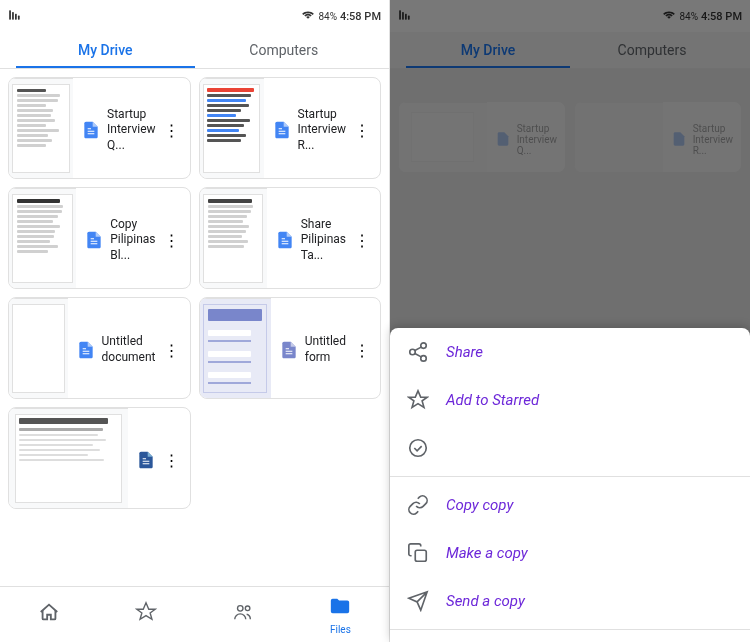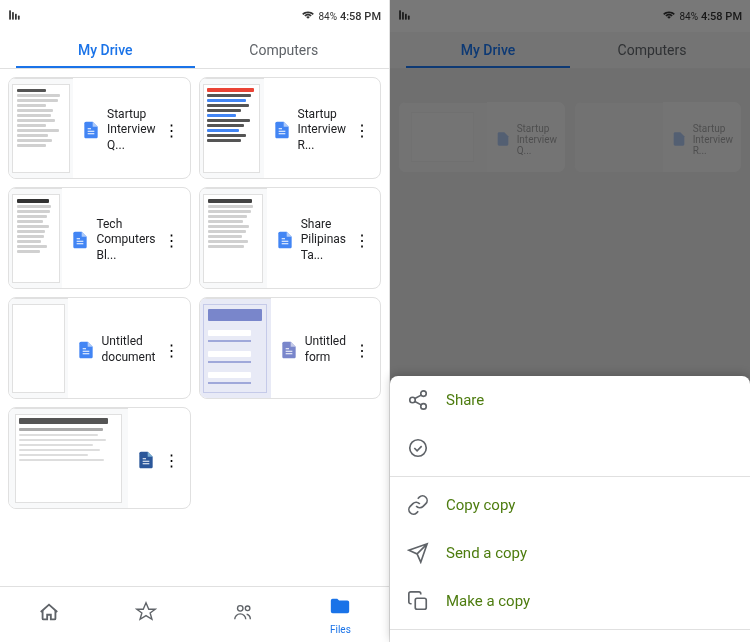--- a/index.html
+++ b/index.html
@@ -224,21 +224,22 @@
       width: 24px;
       height: 24px;
       display: flex;
       align-items: center;
       justify-content: center;
       color: #5f6368;
       font-size: 18px;
     }
     .sheet-menu-label {
       font-size: 15px;
-      color: #4d7c0f;
+      color: #6d28d9;
+      font-style: italic;
     }
     .sheet-divider {
       height: 1px;
       background: #e0e0e0;
       margin: 4px 0;
     }
 
     
     .gdocs-icon {
       display: inline-flex;
@@ -361,21 +362,21 @@
         </div>
       </div>
       <div class="file-header">
         <span class="file-icon-small gdocs-icon">
           <svg viewBox="0 0 24 24">
               <path d="M14 2H6c-1.1 0-2 .9-2 2v16c0 1.1.9 2 2 2h12c1.1 0 2-.9 2-2V8l-6-6z" fill="#4285f4"></path>
               <path d="M14 2v6h6" fill="#aecbfa"></path>
               <path d="M8 13h8v1H8zm0 3h8v1H8zm0-6h4v1H8z" fill="#fff"></path>
             </svg>
         </span>
-        <span class="file-name">Tech Computers Bl...</span>
+        <span class="file-name">Copy Pilipinas Bl...</span>
         <span class="file-menu-btn">⋮</span>
       </div>
     </div>
 
     <div class="file-item">
       <div class="file-preview">
         <div class="doc-preview">
           <div class="doc-line dark short" style="background:#444; height:4px; width:88%;"></div>
           <div class="doc-line" style="width:90%"></div>
           <div class="doc-line short" style="width:85%"></div>
@@ -581,24 +582,32 @@
             <circle cx="18" cy="5" r="3" stroke="#5f6368" stroke-width="1.8"></circle>
             <circle cx="6" cy="12" r="3" stroke="#5f6368" stroke-width="1.8"></circle>
             <circle cx="18" cy="19" r="3" stroke="#5f6368" stroke-width="1.8"></circle>
             <path d="M8.6 13.7l6.8 3.6M15.4 6.7L8.6 10.3" stroke="#5f6368" stroke-width="1.8"></path>
           </svg>
       </span>
       <span class="sheet-menu-label">Share</span>
     </div>
 
 
-
     <div class="sheet-menu-item">
       <span class="sheet-menu-icon">
         <svg width="22" height="22" viewBox="0 0 24 24" fill="none">
+            <path d="M12 2l3 7h7l-5.5 4 2 7L12 16l-6.5 4 2-7L2 9h7z" stroke="#5f6368" stroke-width="1.8" fill="none"></path>
+          </svg>
+      </span>
+      <span class="sheet-menu-label">Add to Starred</span>
+    </div>
+
+    <div class="sheet-menu-item">
+      <span class="sheet-menu-icon">
+        <svg width="22" height="22" viewBox="0 0 24 24" fill="none">
             <circle cx="12" cy="12" r="9" stroke="#5f6368" stroke-width="1.8"></circle>
             <path d="M8 12l3 3 5-5" stroke="#5f6368" stroke-width="1.8" fill="none"></path>
           </svg>
       </span>
     </div>
 
     <div class="sheet-divider"></div>
 
     <div class="sheet-menu-item">
       <span class="sheet-menu-icon">
@@ -606,32 +615,32 @@
             <path d="M10 13a5 5 0 007.54.54l3-3a5 5 0 00-7.07-7.07l-1.72 1.71" stroke="#5f6368" stroke-width="1.8" fill="none"></path>
             <path d="M14 11a5 5 0 00-7.54-.54l-3 3a5 5 0 007.07 7.07l1.71-1.71" stroke="#5f6368" stroke-width="1.8" fill="none"></path>
           </svg>
       </span>
       <span class="sheet-menu-label">Copy copy</span>
     </div>
 
     <div class="sheet-menu-item">
       <span class="sheet-menu-icon">
         <svg width="22" height="22" viewBox="0 0 24 24" fill="none">
-            <path d="M22 2L11 13M22 2l-7 20-4-9-9-4 20-7z" stroke="#5f6368" stroke-width="1.8" fill="none"></path>
-          </svg>
-      </span>
-      <span class="sheet-menu-label">Send a copy</span>
+            <rect x="9" y="9" width="12" height="12" rx="2" stroke="#5f6368" stroke-width="1.8"></rect>
+            <path d="M5 15H4a2 2 0 01-2-2V4a2 2 0 012-2h9a2 2 0 012 2v1" stroke="#5f6368" stroke-width="1.8" fill="none"></path>
+          </svg>
+      </span>
+      <span class="sheet-menu-label">Make a copy</span>
     </div>
 
     <div class="sheet-menu-item">
       <span class="sheet-menu-icon">
         <svg width="22" height="22" viewBox="0 0 24 24" fill="none">
-            <rect x="9" y="9" width="12" height="12" rx="2" stroke="#5f6368" stroke-width="1.8"></rect>
-            <path d="M5 15H4a2 2 0 01-2-2V4a2 2 0 012-2h9a2 2 0 012 2v1" stroke="#5f6368" stroke-width="1.8" fill="none"></path>
-          </svg>
-      </span>
-      <span class="sheet-menu-label">Make a copy</span>
+            <path d="M22 2L11 13M22 2l-7 20-4-9-9-4 20-7z" stroke="#5f6368" stroke-width="1.8" fill="none"></path>
+          </svg>
+      </span>
+      <span class="sheet-menu-label">Send a copy</span>
     </div>
 
     <div class="sheet-divider"></div>
 
   </div>
 </div>
 
 </body></html>

